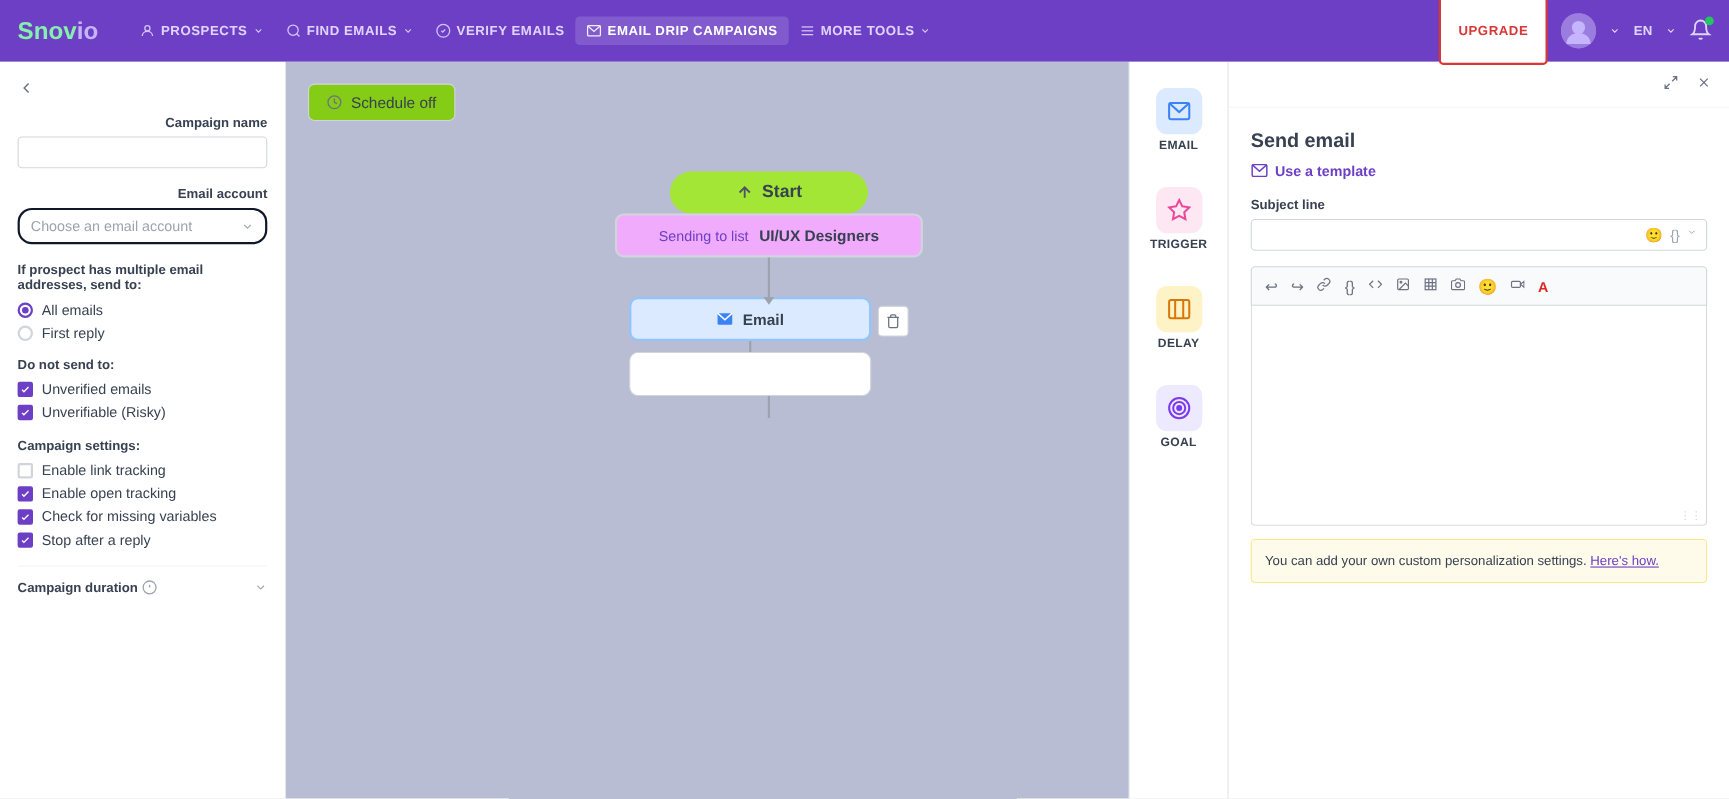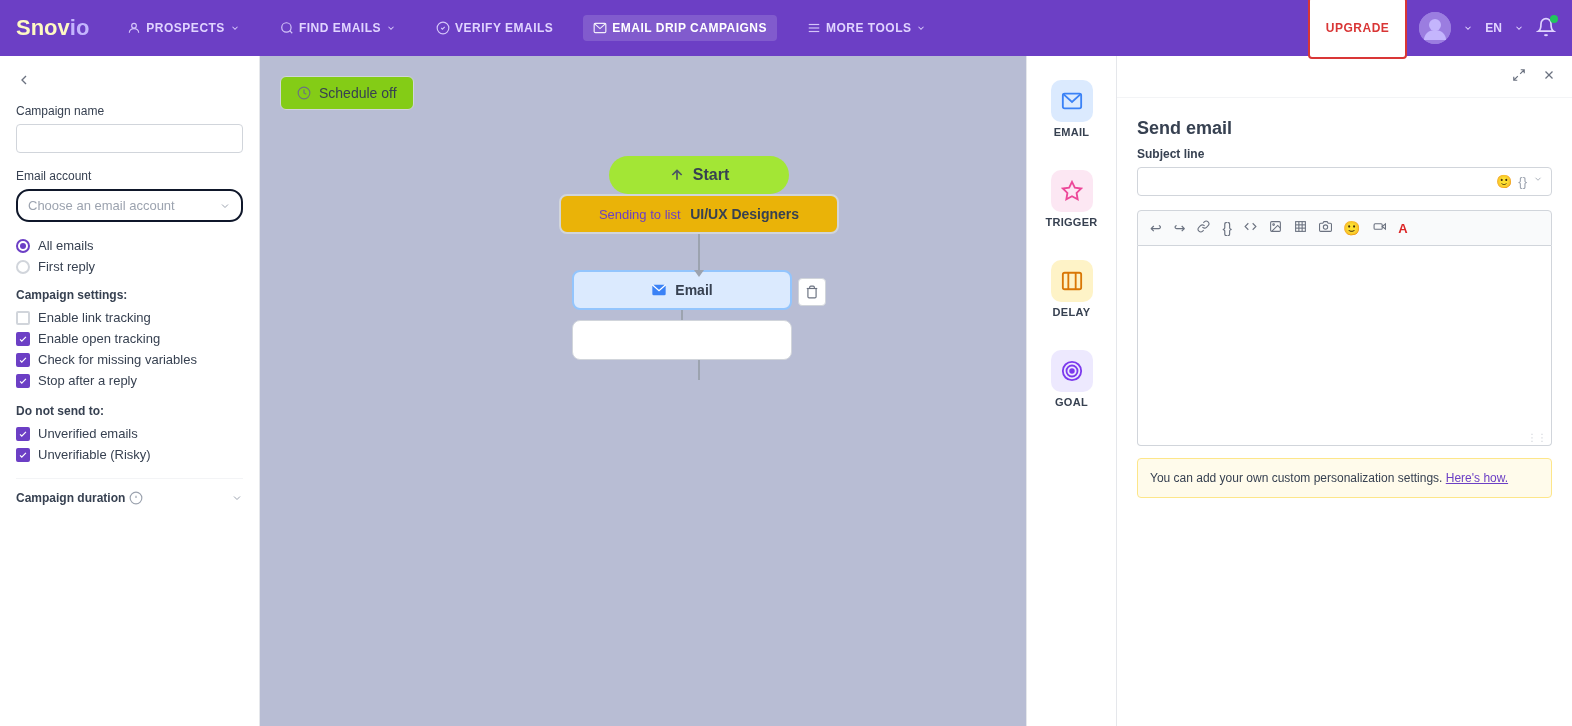--- a/index.html
+++ b/index.html
@@ -4,22 +4,22 @@
   <style>
     * { box-sizing: border-box; margin: 0; padding: 0; }
     body { font-family: -apple-system, BlinkMacSystemFont, 'Segoe UI', sans-serif; font-size: 13px; background: #f0f0f0; overflow: hidden; }
 
     
     .topnav {
       display: flex; align-items: center; background: #6c3fc5; height: 56px;
       padding: 0 16px; gap: 8px; position: relative; z-index: 100;
     }
     .logo { color: #fff; font-size: 22px; font-weight: 700; margin-right: 20px; }
-    .logo span { color: #fef9c3; }
-    .nav-items { display: flex; gap: 20px; flex: 1; }
+    .logo span { color: #86efac; }
+    .nav-items { display: flex; gap: 0; flex: 1; }
     .nav-item {
       display: flex; align-items: center; gap: 5px; color: #e0d4ff;
       font-size: 12px; font-weight: 600; letter-spacing: 0.5px;
       padding: 6px 10px; border-radius: 4px; cursor: pointer; text-transform: uppercase;
     }
     .nav-item.active { color: #fff; }
     .nav-item svg { opacity: 0.9; }
     .nav-right { display: flex; align-items: center; gap: 12px; margin-left: auto; }
     .upgrade-btn {
       background: #fff; color: #d93636; font-weight: 700; font-size: 12px;
@@ -33,21 +33,21 @@
 
     
     .main { display: flex; height: calc(100vh - 56px); }
 
     
     .sidebar {
       width: 260px; background: #fff; border-right: 1px solid #e5e7eb;
       padding: 16px; overflow-y: auto; flex-shrink: 0;
     }
     .back-btn { display: flex; align-items: center; gap: 6px; color: #6b7280; cursor: pointer; margin-bottom: 16px; }
-    .sidebar-label { font-size: 12px; font-weight: 400; color: #374151; margin-bottom: 6px; }
+    .sidebar-label { font-size: 12px; font-weight: 700; color: #374151; margin-bottom: 6px; text-align: right; }
     .sidebar-input {
       width: 100%; border: 1px solid #d1d5db; border-radius: 4px; padding: 6px 10px;
       font-size: 13px; color: #374151; margin-bottom: 16px;
     }
     .sidebar-section { margin-bottom: 16px; }
     .select-dropdown {
       width: 100%; border: 2px solid #0f172a; border-radius: 13px; padding: 7px 10px;
       font-size: 13px; color: #9ca3af; background: #fff; cursor: pointer;
       display: flex; align-items: center; justify-content: space-between;
     }
@@ -87,21 +87,21 @@
     }
 
     
     .flow-container { position: absolute; top: 100px; left: 50%; transform: translateX(-30%); display: flex; flex-direction: column; align-items: center; gap: 0; }
     .start-node {
       background: #a3e635; border-radius: 30px; padding: 10px 40px;
       font-size: 16px; font-weight: 700; color: #374151; display: flex; align-items: center; gap: 8px;
       min-width: 180px; justify-content: center;
     }
     .sending-node {
-      background: #eab308; border: 2px solid #d1d5db; border-radius: 8px;
+      background: #f0abfc; border: 2px solid #d1d5db; border-radius: 8px;
       padding: 10px 24px; margin-top: 0; text-align: center; min-width: 280px;
     }
     .email-node {
       background: #dbeafe; border: 2px solid #93c5fd; border-radius: 8px;
       padding: 10px 24px; min-width: 220px; display: flex; align-items: center; justify-content: center;
       gap: 8px; font-size: 14px; font-weight: 600; color: #374151;
     }
     .email-content-node {
       background: #fff; border: 1px solid #d1d5db; border-radius: 8px;
       min-width: 220px; height: 40px; display: flex; align-items: center; justify-content: center;
@@ -246,79 +246,80 @@
       <div class="sidebar-label">Email account</div>
       <div class="select-dropdown">
         <span style="color:#9ca3af;">Choose an email account</span>
         <svg width="12" height="12" viewBox="0 0 24 24" fill="none" stroke="#9ca3af" stroke-width="2">
             <path d="M6 9l6 6 6-6"></path>
           </svg>
       </div>
     </div>
 
     <div class="multiple-section">
+      <div class="multiple-title">If prospect has multiple email addresses, send to:</div>
       <div class="radio-row">
         <div class="radio-circle filled"></div>
         <span class="radio-label">All emails</span>
       </div>
       <div class="radio-row">
         <div class="radio-circle empty"></div>
         <span class="radio-label">First reply</span>
-      </div>
-    </div>
-
-    <div class="sidebar-section">
-      <div class="campaign-settings-title">Campaign settings:</div>
-      <div class="checkbox-row">
-        <div class="checkbox unchecked"></div>
-        <span class="checkbox-label">Enable link tracking</span>
-      </div>
-      <div class="checkbox-row">
-        <div class="checkbox">
-          <svg width="10" height="10" viewBox="0 0 24 24" fill="none" stroke="#fff" stroke-width="3">
-              <path d="M5 13l4 4L19 7"></path>
-            </svg>
-        </div>
-        <span class="checkbox-label">Enable open tracking</span>
-      </div>
-      <div class="checkbox-row">
-        <div class="checkbox">
-          <svg width="10" height="10" viewBox="0 0 24 24" fill="none" stroke="#fff" stroke-width="3">
-              <path d="M5 13l4 4L19 7"></path>
-            </svg>
-        </div>
-        <span class="checkbox-label">Check for missing variables</span>
-      </div>
-      <div class="checkbox-row">
-        <div class="checkbox">
-          <svg width="10" height="10" viewBox="0 0 24 24" fill="none" stroke="#fff" stroke-width="3">
-              <path d="M5 13l4 4L19 7"></path>
-            </svg>
-        </div>
-        <span class="checkbox-label">Stop after a reply</span>
       </div>
     </div>
 
     <div class="sidebar-section">
       <div class="do-not-title">Do not send to:</div>
       <div class="checkbox-row">
         <div class="checkbox">
           <svg width="10" height="10" viewBox="0 0 24 24" fill="none" stroke="#fff" stroke-width="3">
               <path d="M5 13l4 4L19 7"></path>
             </svg>
         </div>
         <span class="checkbox-label">Unverified emails</span>
       </div>
       <div class="checkbox-row">
         <div class="checkbox">
           <svg width="10" height="10" viewBox="0 0 24 24" fill="none" stroke="#fff" stroke-width="3">
               <path d="M5 13l4 4L19 7"></path>
             </svg>
         </div>
         <span class="checkbox-label">Unverifiable (Risky)</span>
+      </div>
+    </div>
+
+    <div class="sidebar-section">
+      <div class="campaign-settings-title">Campaign settings:</div>
+      <div class="checkbox-row">
+        <div class="checkbox unchecked"></div>
+        <span class="checkbox-label">Enable link tracking</span>
+      </div>
+      <div class="checkbox-row">
+        <div class="checkbox">
+          <svg width="10" height="10" viewBox="0 0 24 24" fill="none" stroke="#fff" stroke-width="3">
+              <path d="M5 13l4 4L19 7"></path>
+            </svg>
+        </div>
+        <span class="checkbox-label">Enable open tracking</span>
+      </div>
+      <div class="checkbox-row">
+        <div class="checkbox">
+          <svg width="10" height="10" viewBox="0 0 24 24" fill="none" stroke="#fff" stroke-width="3">
+              <path d="M5 13l4 4L19 7"></path>
+            </svg>
+        </div>
+        <span class="checkbox-label">Check for missing variables</span>
+      </div>
+      <div class="checkbox-row">
+        <div class="checkbox">
+          <svg width="10" height="10" viewBox="0 0 24 24" fill="none" stroke="#fff" stroke-width="3">
+              <path d="M5 13l4 4L19 7"></path>
+            </svg>
+        </div>
+        <span class="checkbox-label">Stop after a reply</span>
       </div>
     </div>
 
     <div class="divider"></div>
     <div class="duration-row">
       <div class="duration-label">
         <span>Campaign duration</span>
         <svg width="14" height="14" viewBox="0 0 24 24" fill="none" stroke="#9ca3af" stroke-width="2">
             <circle cx="12" cy="12" r="10"></circle>
             <line x1="12" y1="8" x2="12" y2="12"></line>
@@ -440,20 +441,27 @@
       </button>
       <button class="panel-icon-btn">
         <svg width="14" height="14" viewBox="0 0 24 24" fill="none" stroke="#6b7280" stroke-width="2">
             <line x1="18" y1="6" x2="6" y2="18"></line>
             <line x1="6" y1="6" x2="18" y2="18"></line>
           </svg>
       </button>
     </div>
     <div class="right-panel-body">
       <div class="send-email-title">Send email</div>
+      <div class="use-template-row">
+        <svg width="16" height="16" viewBox="0 0 24 24" fill="none" stroke="#6c3fc5" stroke-width="2">
+            <rect x="2" y="4" width="20" height="16" rx="2"></rect>
+            <polyline points="2,4 12,13 22,4"></polyline>
+          </svg>
+        <span>Use a template</span>
+      </div>
       <div class="subject-label">Subject line</div>
       <div class="subject-input-row">
         <input class="subject-input" type="text" placeholder="" value="" style="">
         <div class="subject-icons">
           <span style="cursor:pointer;">🙂</span>
           <span style="cursor:pointer;font-size:13px;">{}</span>
           <svg width="10" height="10" viewBox="0 0 24 24" fill="none" stroke="#9ca3af" stroke-width="2">
               <path d="M6 9l6 6 6-6"></path>
             </svg>
         </div>

